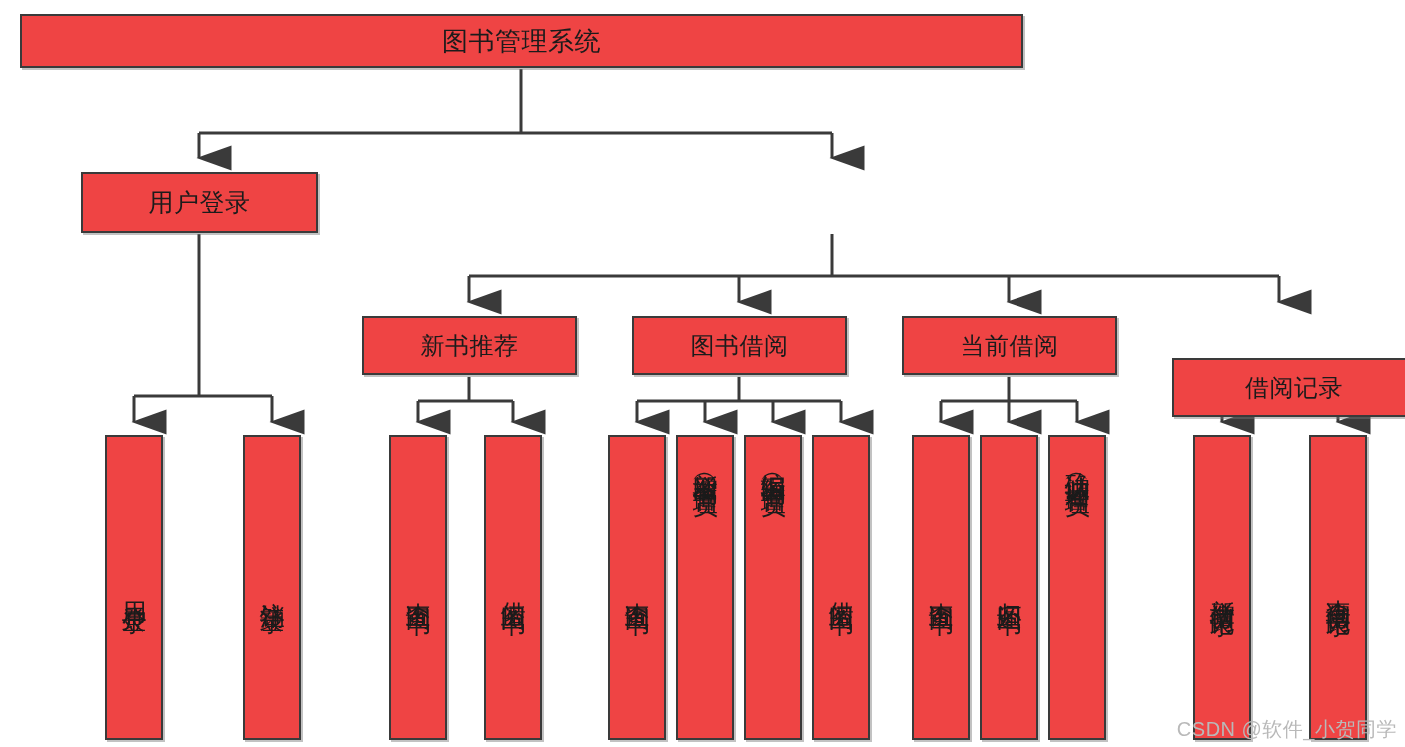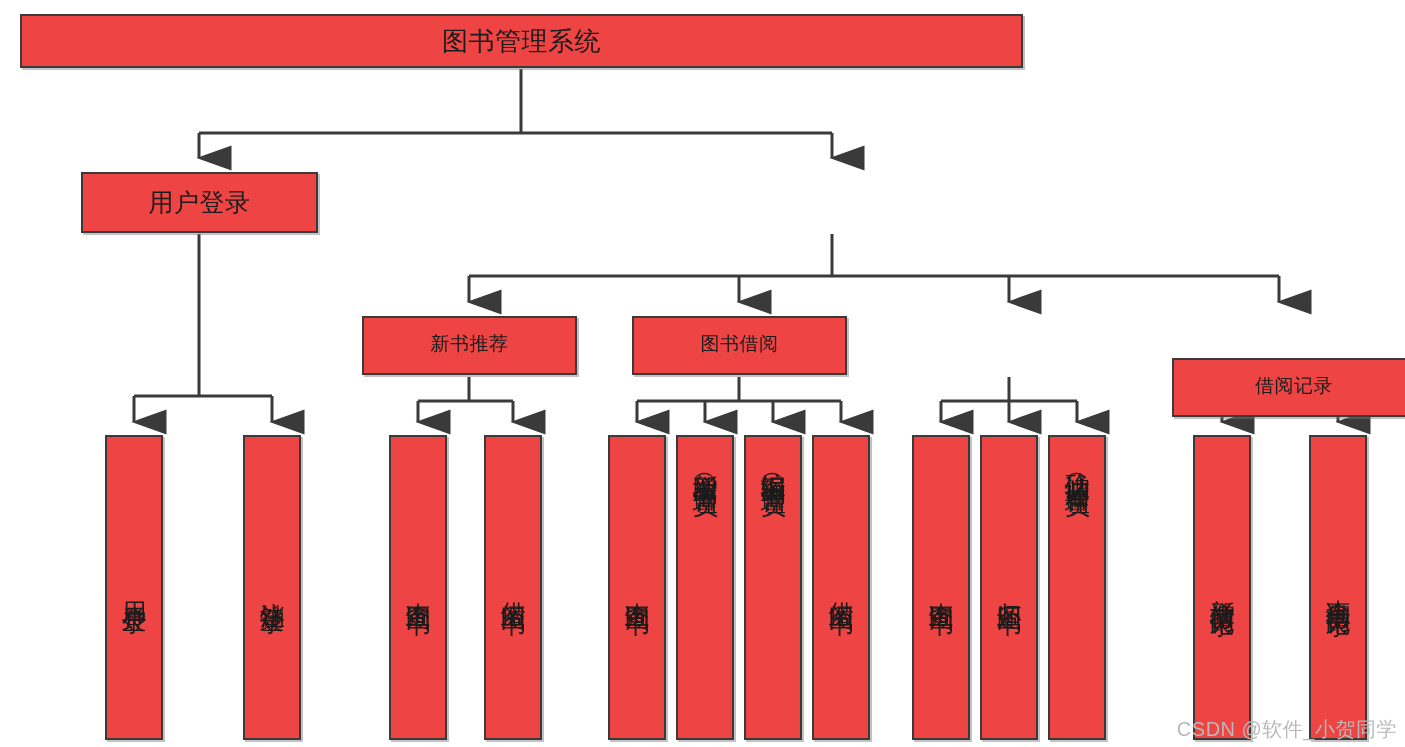--- a/index.html
+++ b/index.html
@@ -41,21 +41,21 @@
     box-shadow: 2px 2px 0 rgba(120,120,120,0.45);
   }
   .node-label {
     font-size: 25px;
     line-height: 1;
     letter-spacing: 0.5px;
     white-space: nowrap;
   }
   .node.root .node-label { font-size: 26px; }
   .node.level2 .node-label { font-size: 25px; }
-  .node.level3 .node-label { font-size: 19px; font-family: Liberation Mono, monospace; }
+  .node.level3 .node-label { font-size: 24px; }
 
   .node.leaf {
     align-items: flex-start;
     padding-top: 16px;
   }
   .node.leaf .node-label {
     writing-mode: vertical-rl;
     text-orientation: upright;
     font-size: 25px;
     line-height: 1.18;
@@ -142,20 +142,23 @@
   <div class="node level2" style="left:81px; top:172px; width:237px; height:61px;">
     <span class="node-label">用户登录</span>
   </div>
 
   <div class="node level3" style="left:362px; top:316px; width:215px; height:59px;">
     <span class="node-label">新书推荐</span>
   </div>
   <div class="node level3" style="left:632px; top:316px; width:215px; height:59px;">
     <span class="node-label">图书借阅</span>
   </div>
+  <div class="node level3" style="left:902px; top:316px; width:215px; height:59px;">
+    <span class="node-label">当前借阅</span>
+  </div>
   <div class="node level3" style="left:1172px; top:324px; width:244px; height:59px;margin-top:34px;">
     <span class="node-label">借阅记录</span>
   </div>
 
   <div class="node leaf leaf-center" style="left:105px; top:435px; width:58px; height:305px;">
     <span class="node-label">用户登录</span>
   </div>
   <div class="node leaf leaf-center" style="left:243px; top:435px; width:58px; height:305px;">
     <span class="node-label">注销登录</span>
   </div>

